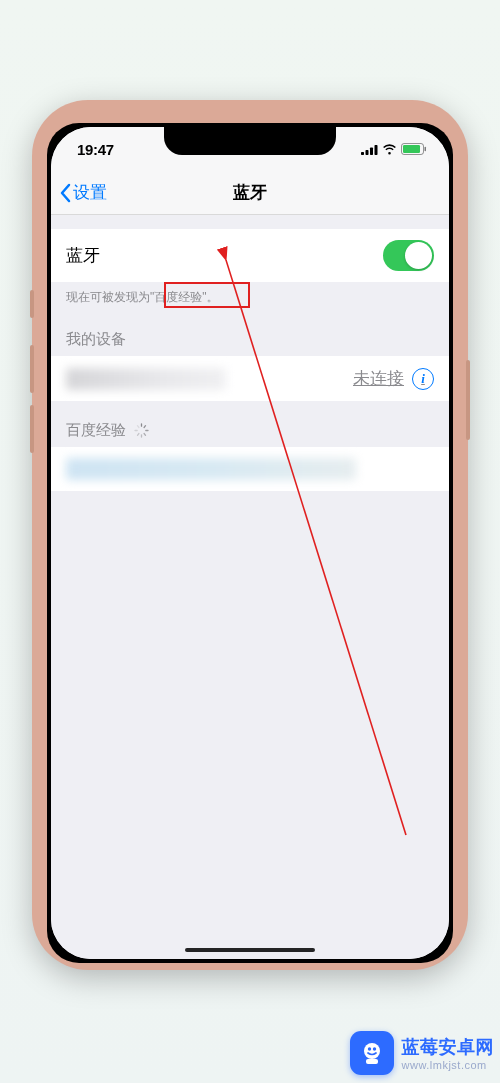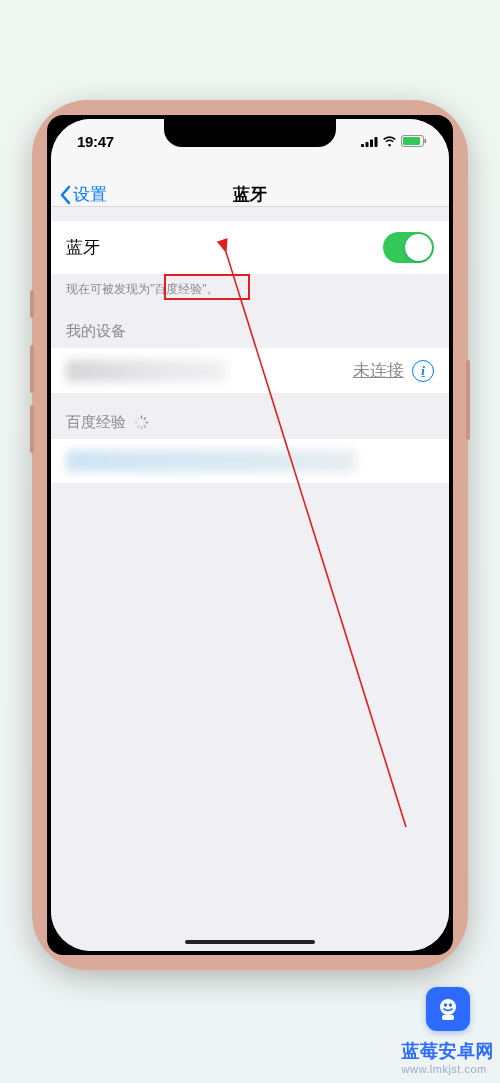--- a/index.html
+++ b/index.html
@@ -22,24 +22,25 @@
       width: 436px;
       height: 870px;
       border-radius: 56px;
       background: #dba997;
       padding: 15px;
       box-shadow: 0 8px 30px rgba(0,0,0,0.25);
     }
     .phone-inner {
       width: 100%;
       height: 100%;
-      border-radius: 16px;
+      border-radius: 32px;
       background: #000;
       padding: 4px;
       overflow: hidden;
+      margin-top: 8px;
     }
     .screen {
       width: 100%;
       height: 100%;
       border-radius: 40px;
       background: #f2f2f7;
       position: relative;
       overflow: hidden;
     }
     .notch {
@@ -64,21 +65,21 @@
       font-size: 15px;
       font-weight: 600;
       position: relative;
     }
     .statusbar-time { letter-spacing: -0.3px; }
     .statusbar-right { display: flex; align-items: center; gap: 4px; }
     .signal svg, .wifi svg, .battery svg { display: block; }
     .navbar {
       height: 44px;
       display: flex;
-      align-items: flex-end;
+      align-items: center;
       justify-content: center;
       background: #f7f7f8;
       position: relative;
       border-bottom: 0.5px solid rgba(0,0,0,0.12);
     }
     .nav-back {
       position: absolute;
       left: 8px;
       display: flex;
       align-items: center;
@@ -216,21 +217,20 @@
     .btn-volup { left: -2px; top: 245px; width: 4px; height: 48px; }
     .btn-voldn { left: -2px; top: 305px; width: 4px; height: 48px; }
     .btn-power { right: -2px; top: 260px; width: 4px; height: 80px; }
     .watermark {
       position: absolute;
       right: 6px;
       bottom: 8px;
       display: flex;
       align-items: center;
       gap: 8px;
-      flex-direction: column;
     }
     .wm-icon {
       width: 44px;
       height: 44px;
       border-radius: 11px;
       background: #2d6bff;
       display: flex;
       align-items: center;
       justify-content: center;
       box-shadow: 0 2px 6px rgba(45,107,255,0.4);

